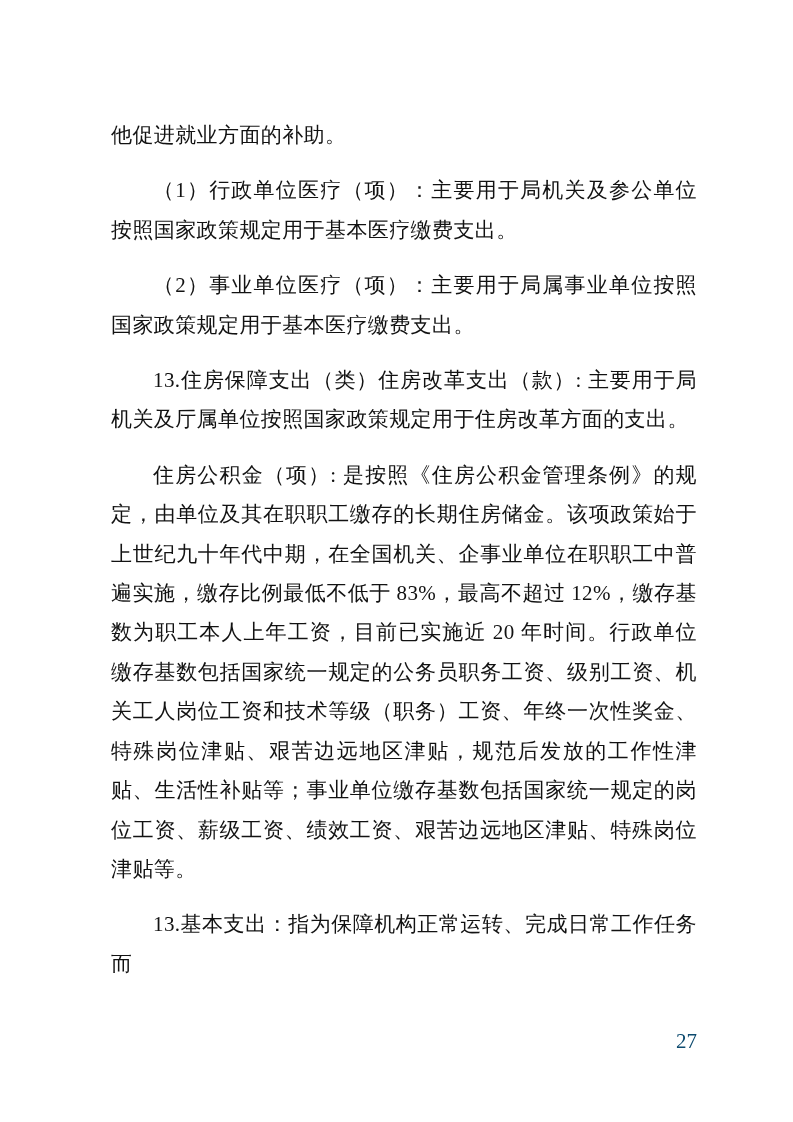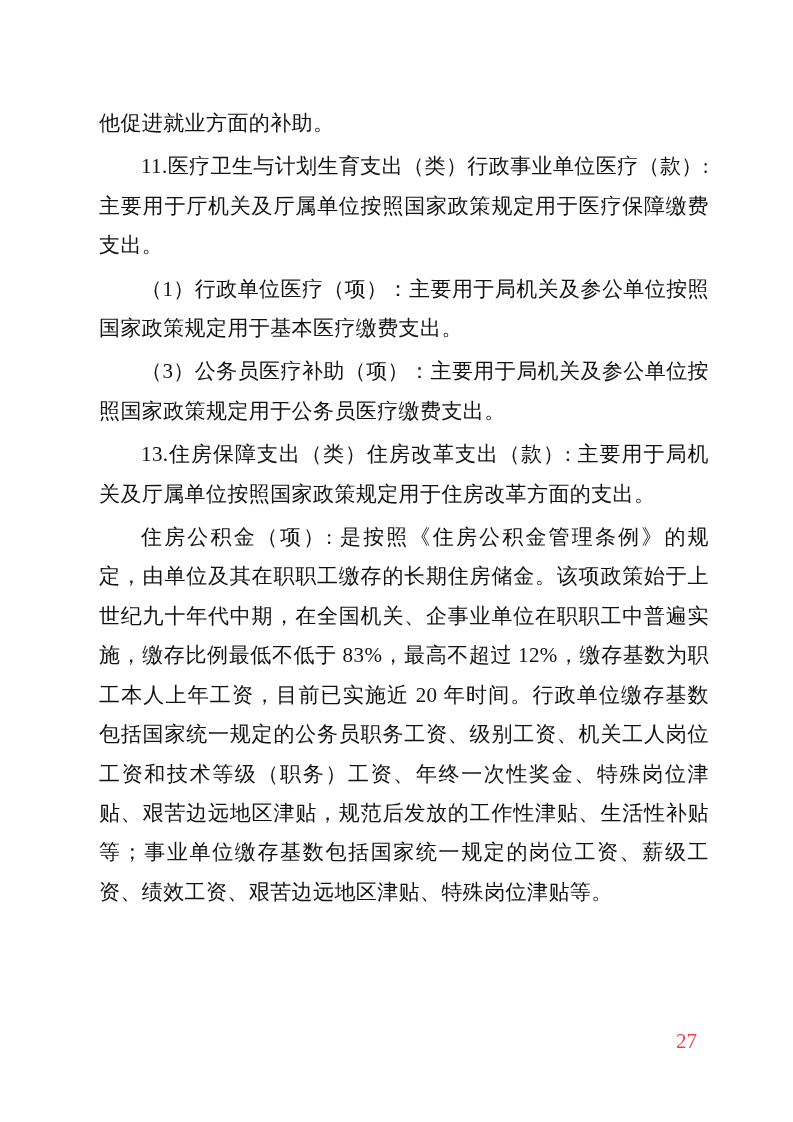--- a/index.html
+++ b/index.html
@@ -21,42 +21,42 @@
     left: 95px;
     top: 100px;
     width: 618px;
     font-size: 21px;
     line-height: 39.4px;
     text-align: justify;
     text-justify: inter-character;
     letter-spacing: 0.4px;
   }
   .text-body p {
-    margin: 4px;
+    margin: 16px;
     padding: 0;
     text-indent: 2em;
   }
   .text-body p.no-indent {
     text-indent: 0;
   }
   .page-number {
     position: absolute;
     right: 96px;
     top: 1028px;
     font-size: 21px;
     line-height: 26px;
-    color: #ef4444;
+    color: #0c4a6e;
   }
 </style>
 </head>
 <body>
 
 <div class="page">
   <div class="text-body">
     <p class="no-indent">他促进就业方面的补助。</p>
-    <p>11.医疗卫生与计划生育支出（类）行政事业单位医疗（款）: 主要用于厅机关及厅属单位按照国家政策规定用于医疗保障缴费支出。</p>
     <p>（1）行政单位医疗（项）：主要用于局机关及参公单位按照国家政策规定用于基本医疗缴费支出。</p>
-    <p>（3）公务员医疗补助（项）：主要用于局机关及参公单位按照国家政策规定用于公务员医疗缴费支出。</p>
+    <p>（2）事业单位医疗（项）：主要用于局属事业单位按照国家政策规定用于基本医疗缴费支出。</p>
     <p>13.住房保障支出（类）住房改革支出（款）: 主要用于局机关及厅属单位按照国家政策规定用于住房改革方面的支出。</p>
     <p>住房公积金（项）: 是按照《住房公积金管理条例》的规定，由单位及其在职职工缴存的长期住房储金。该项政策始于上世纪九十年代中期，在全国机关、企事业单位在职职工中普遍实施，缴存比例最低不低于 83%，最高不超过 12%，缴存基数为职工本人上年工资，目前已实施近 20 年时间。行政单位缴存基数包括国家统一规定的公务员职务工资、级别工资、机关工人岗位工资和技术等级（职务）工资、年终一次性奖金、特殊岗位津贴、艰苦边远地区津贴，规范后发放的工作性津贴、生活性补贴等；事业单位缴存基数包括国家统一规定的岗位工资、薪级工资、绩效工资、艰苦边远地区津贴、特殊岗位津贴等。</p>
+    <p>13.基本支出：指为保障机构正常运转、完成日常工作任务而</p>
   </div>
   <div class="page-number">27</div>
 </div>
 
 </body></html>

